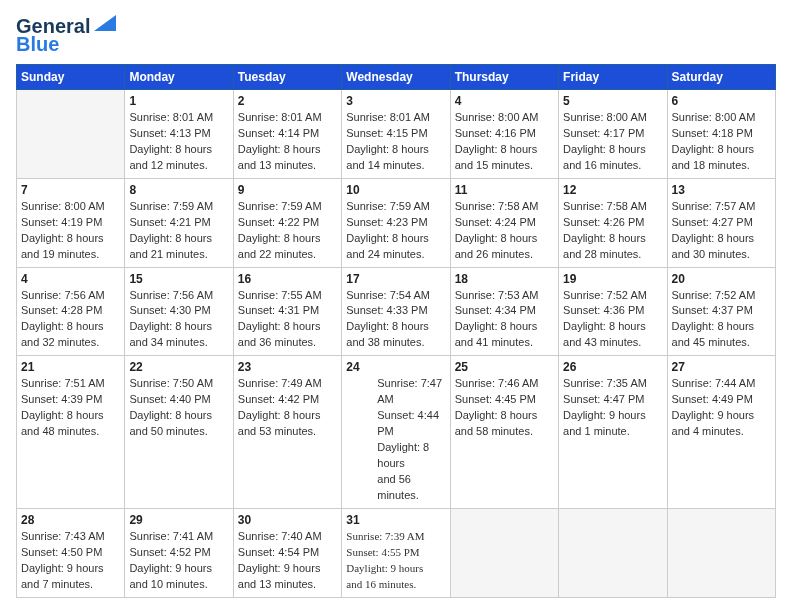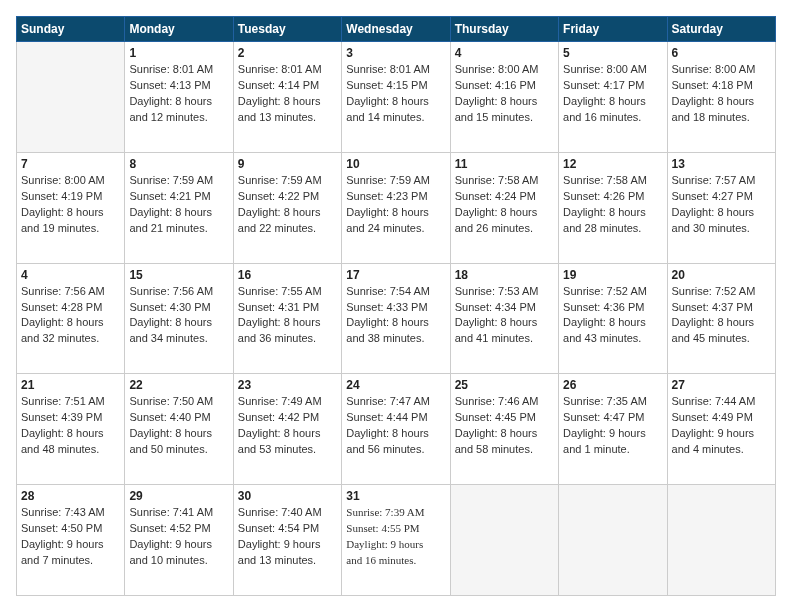--- a/index.html
+++ b/index.html
@@ -42,21 +42,21 @@
       color: #444;
     }
     .calendar {
       flex: 1;
       border: 1px solid #ccc;
       border-collapse: collapse;
       width: 100%;
       table-layout: fixed;
     }
     .calendar th {
-      background: #0c4a6e;
+      background: #1d4ed8;
       color: #fff;
       font-size: 12px;
       font-weight: bold;
       padding: 5px 4px;
       text-align: left;
       border: 1px solid #2060a0;
     }
     .calendar td {
       border: 1px solid #ccc;
       vertical-align: top;
@@ -83,20 +83,38 @@
     }
     table {
       width: 100%;
       border-collapse: collapse;
     }
   </style>
 </head>
 <body>
 
 <div class="page">
+  <div class="header">
+    <div class="logo">
+      <div style="display:flex;align-items:center;gap:2px;">
+        <div style="font-size:20px;font-weight:bold;color:#1a3a5c;line-height:1;">
+          <span style="color:#1a3a5c;">General</span>
+        </div>
+
+        <svg width="22" height="16" viewBox="0 0 22 16" style="margin-left:2px;margin-top:-6px;">
+          <polygon points="0,16 22,0 22,16" fill="#2a7ae2"></polygon>
+        </svg>
+      </div>
+      <div style="font-size:20px;font-weight:bold;color:#2a7ae2;line-height:1;margin-top:-2px;">Blue</div>
+    </div>
+    <div class="title-block">
+      <div class="month-title"></div>
+      <div class="subtitle"></div>
+    </div>
+  </div>
 
   <table class="calendar">
     <thead>
       <tr>
 
       <th>Sunday</th>
           <th>Monday</th>
           <th>Tuesday</th>
           <th>Wednesday</th>
           <th>Thursday</th>
@@ -269,21 +287,21 @@
           </td>
           <td>
             <span class="day-num">23</span>
             <div class="day-info" style="white-space: pre-line;">Sunrise: 7:49 AM
 Sunset: 4:42 PM
 Daylight: 8 hours
 and 53 minutes.</div>
           </td>
           <td>
             <span class="day-num">24</span>
-            <div class="day-info" style="white-space: pre-line;">Sunrise: 7:47 AM
+            <div class="day-info" style="white-space: pre-line; margin-left: 31px;">Sunrise: 7:47 AM
 Sunset: 4:44 PM
 Daylight: 8 hours
 and 56 minutes.</div>
           </td>
           <td>
             <span class="day-num">25</span>
             <div class="day-info" style="white-space: pre-line;">Sunrise: 7:46 AM
 Sunset: 4:45 PM
 Daylight: 8 hours
 and 58 minutes.</div>

